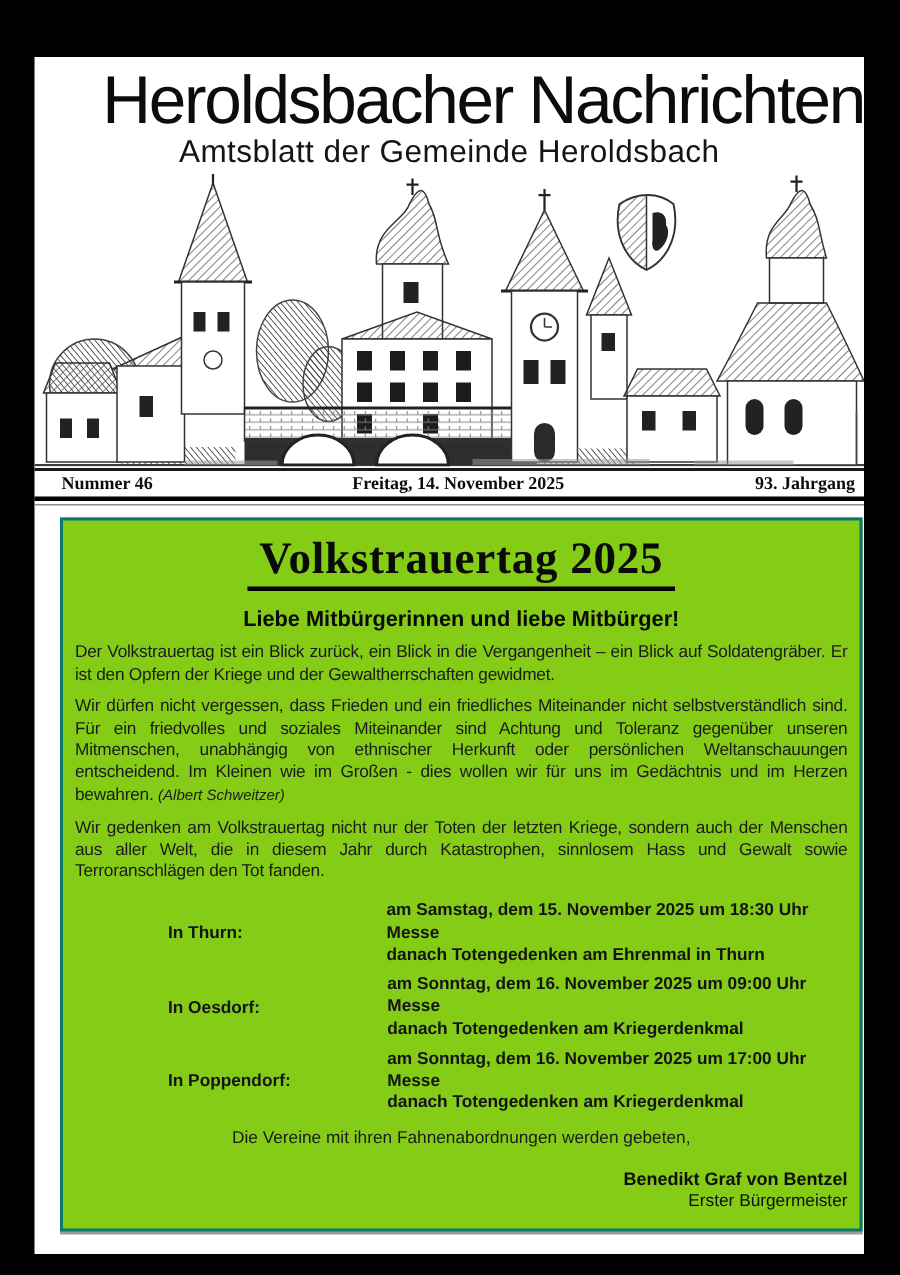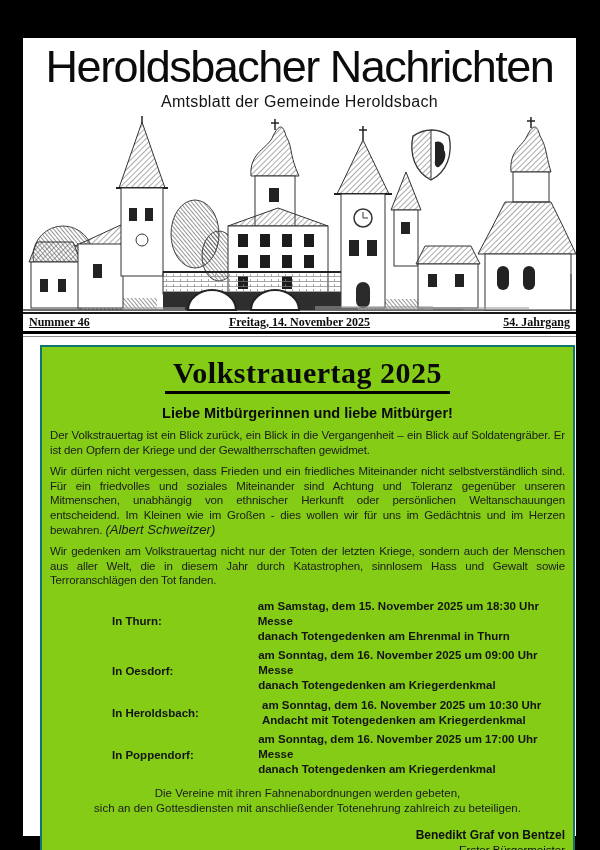--- a/index.html
+++ b/index.html
@@ -7,33 +7,33 @@
     width:600px;height:850px;background:#000;position:relative;overflow:hidden;
     font-family:"Liberation Sans",sans-serif;color:#111;
   }
   .paper{
     position:absolute;left:23px;top:38px;width:553px;height:798px;background:#fff;
   }
   
   .masthead{padding-top:5px;text-align:center;}
   .mast-title{
     font-family:"Liberation Sans",sans-serif;font-size:45px;font-weight:400;
-    letter-spacing:-1.5px;line-height:48px;color:#0c0c0c;white-space:nowrap;
+    letter-spacing:-1.5px;line-height:48px;color:#0c0c0c;white-space:nowrap;text-align:right;
   }
   .mast-sub{
-    font-size:16px;letter-spacing:.3px;line-height:19px;margin-top:1px;color:#141414;
+    font-size:21px;letter-spacing:.3px;line-height:19px;margin-top:1px;color:#141414;
   }
   
   .townart{display:block;width:553px;height:197px;margin-top:3px;}
   
   .issuebar{position:relative;margin-top:1px;}
   .rule-top{height:2px;background:#1a1a1a;}
   .issuerow{
-    display:flex;align-items:center;padding:1px 6px 1px 6px;
-    font-family:"Liberation Serif",serif;font-weight:bold;font-size:12px;color:#0d0d0d;text-decoration:underline;
+    display:flex;align-items:center;padding:1px 6px 1px 18px;
+    font-family:"Liberation Serif",serif;font-weight:bold;font-size:12px;color:#0d0d0d;
   }
   .cell-l{flex:1;text-align:left;}
   .cell-c{flex:2;text-align:center;}
   .cell-r{flex:1;text-align:right;}
   .rule-thick{height:3px;background:#000;}
   .rule-thin{height:1px;background:#8d8d8d;margin-top:2px;}
   .artifact{position:absolute;background:#9b9b9b;opacity:.55;}
   .a1{left:100px;top:-5px;width:62px;height:3px;}
   .a2{left:292px;top:-6px;width:118px;height:4px;}
   .a3{left:440px;top:-5px;width:66px;height:3px;}
@@ -48,21 +48,21 @@
     font-size:30px;line-height:32px;letter-spacing:.5px;color:#0a0a0a;
     border-bottom:3px solid #000;padding:0 8px 2px 8px;
   }
   .salutation{
     text-align:center;font-weight:bold;font-size:14.5px;margin-top:11px;color:#0a0a0a;
   }
   .bodytext{
     font-size:11.5px;line-height:14.6px;letter-spacing:-.15px;
     text-align:justify;margin:7px 0 0 0;color:#1b1b1b;
   }
-  .credit{font-size:13px;font-style:italic;letter-spacing:0;}
+  .credit{font-size:10px;font-style:italic;letter-spacing:0;}
   
   .schedule{margin-top:11px;}
   .sched-entry{display:flex;margin-bottom:5px;font-weight:bold;font-size:11.5px;color:#141414;gap:38px;}
   .sched-label{margin-left:62px;width:112px;align-self:center;line-height:14px;}
   .sched-lines{line-height:14.8px;}
   
   .closing{text-align:center;font-size:11.5px;line-height:15px;margin-top:9px;color:#1b1b1b;}
   .invite{text-align:center;font-size:11.5px;margin-top:9px;color:#1b1b1b;}
   .signature{text-align:right;margin-top:12px;color:#0f0f0f;}
   .sig-name{font-weight:bold;font-size:12px;line-height:15px;}
@@ -199,21 +199,21 @@
   </svg>
 
   <div class="issuebar">
     <div class="artifact a1"></div>
     <div class="artifact a2"></div>
     <div class="artifact a3"></div>
     <div class="rule-top"></div>
     <div class="issuerow">
       <span class="cell-l">Nummer 46</span>
       <span class="cell-c">Freitag, 14. November 2025</span>
-      <span class="cell-r">54. Jahrgang</span>
+      <span class="cell-r">93. Jahrgang</span>
     </div>
     <div class="rule-thick"></div>
     <div class="rule-thin"></div>
   </div>
 
   <div class="artbox">
     <div class="art-title-wrap">
       <span class="art-title">Volkstrauertag 2025</span>
     </div>
     <div class="salutation">Liebe Mitbürgerinnen und liebe Mitbürger!</div>
@@ -231,38 +231,30 @@
         </div>
       </div>
       <div class="sched-entry">
         <div class="sched-label">In Oesdorf:</div>
         <div class="sched-lines">
           <div>am Sonntag, dem 16. November 2025 um 09:00 Uhr Messe</div>
           <div>danach Totengedenken am Kriegerdenkmal</div>
         </div>
       </div>
       <div class="sched-entry">
-        <div class="sched-label">In Heroldsbach:</div>
-        <div class="sched-lines">
-          <div>am Sonntag, dem 16. November 2025 um 10:30 Uhr</div>
-          <div>Andacht mit Totengedenken am Kriegerdenkmal</div>
-        </div>
-      </div>
-      <div class="sched-entry">
         <div class="sched-label">In Poppendorf:</div>
         <div class="sched-lines">
           <div>am Sonntag, dem 16. November 2025 um 17:00 Uhr Messe</div>
           <div>danach Totengedenken am Kriegerdenkmal</div>
         </div>
       </div>
     </div>
 
     <div class="closing">
       <div>Die Vereine mit ihren Fahnenabordnungen werden gebeten,</div>
-      <div>sich an den Gottesdiensten mit anschließender Totenehrung zahlreich zu beteiligen.</div>
     </div>
 
     <div class="signature">
       <div class="sig-name">Benedikt Graf von Bentzel</div>
       <div class="sig-role">Erster Bürgermeister</div>
     </div>
   </div>
 
 </div>
 

